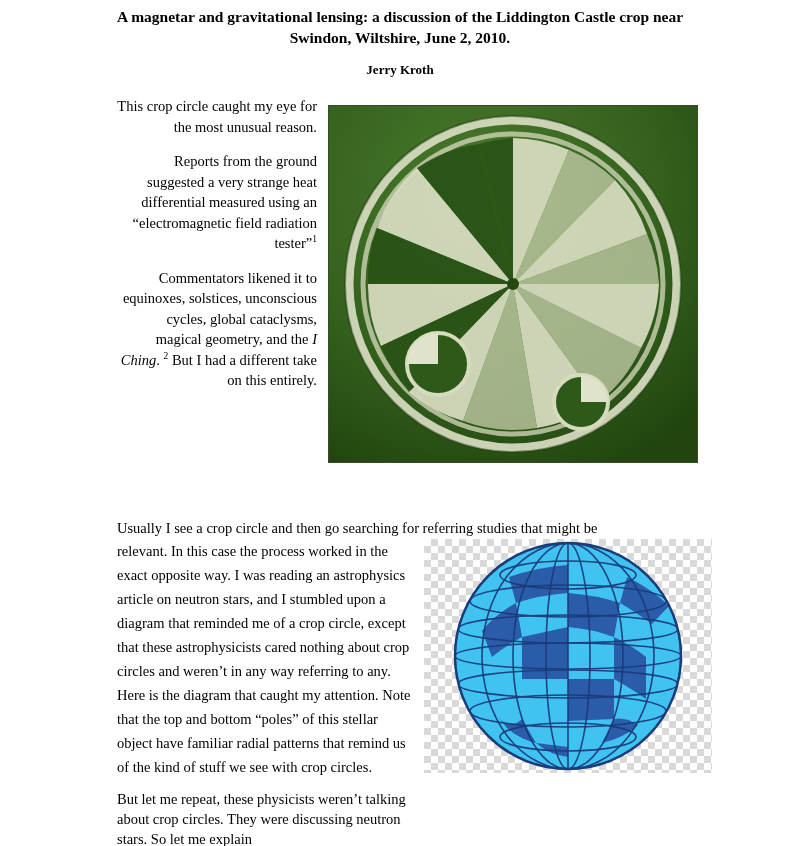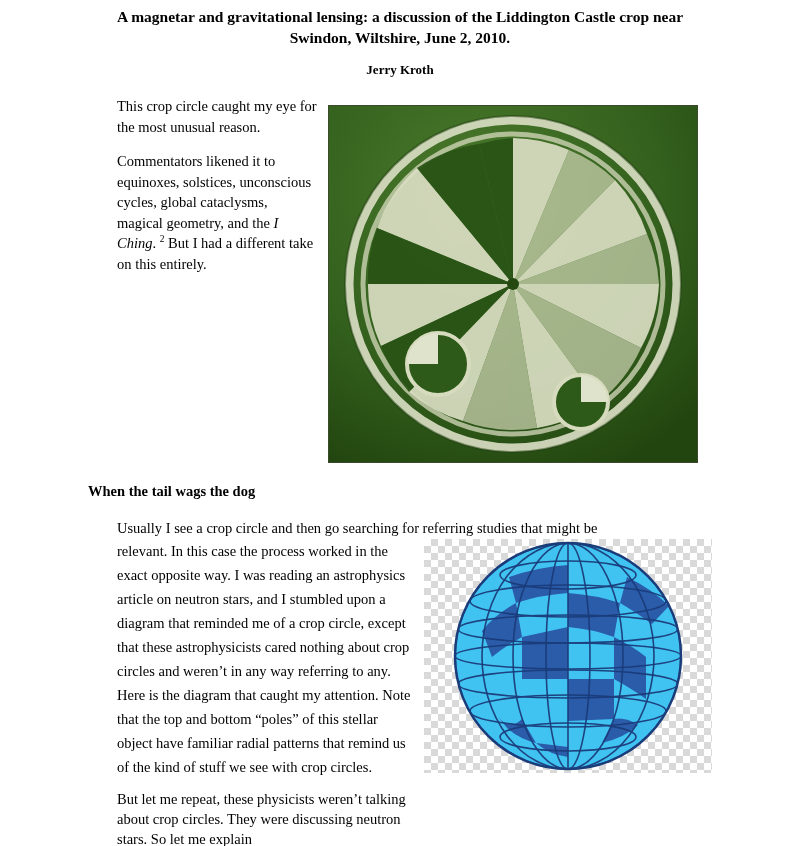--- a/index.html
+++ b/index.html
@@ -39,20 +39,21 @@
     font-weight: bold;
     font-size: 13px;
   }
   .col-text {
     position: absolute;
     left: 117px;
     top: 96px;
     width: 200px;
     font-size: 14.5px;
     line-height: 20.5px;
+    text-align: right;
   }
   .col-text p {
     margin: 0 0 14px 0;
   }
   .col-text p:last-child { margin-bottom: 0; }
   .ital { font-style: italic; }
   sup { font-size: 9.5px; vertical-align: super; line-height: 0; }
 
   .crop-figure {
     position: absolute;
@@ -133,20 +134,21 @@
 <body>
 
 <div class="page">
 
   <div class="title">A magnetar and gravitational lensing:  a discussion of the Liddington Castle crop near Swindon, Wiltshire, June 2, 2010.</div>
 
   <div class="author">Jerry Kroth</div>
 
   <div class="col-text">
     <p>This crop circle caught my eye for the most unusual reason.</p>
+    <p><span>Reports from the ground suggested a very strange heat differential measured using an “electromagnetic field radiation tester”</span><sup>1</sup></p>
     <p><span>Commentators likened it to equinoxes, solstices, unconscious cycles,  global cataclysms, magical geometry, and the </span><span class="ital">I Ching</span><span>. </span><sup>2</sup> <span>But I had a different take on this entirely.</span></p>
   </div>
 
   <div class="crop-figure">
     <div class="crop-inner"></div>
     <svg class="crop-svg" width="368" height="356" viewBox="0 0 368 356">
       <defs>
         <clipPath id="bigcirc">
             <circle cx="184" cy="178" r="168"></circle>
           </clipPath>
@@ -191,21 +193,20 @@
         <circle cx="252" cy="296" r="27" fill="#2d5a19"></circle>
         <circle cx="252" cy="296" r="27" fill="none" stroke="#d6dbbe" stroke-width="4"></circle>
         <path d="M252,296 m0,-27 a27,27 0 0,1 27,27 L252,296 Z" fill="#dfe3cb"></path>
 
         <circle cx="184" cy="178" r="6" fill="#24480f"></circle>
       </g>
       <circle cx="184" cy="178" r="168" fill="none" stroke="#1f3d10" stroke-width="2" opacity="0.5"></circle>
     </svg>
   </div>
 
-  <div class="section-head">When the tail wags the dog</div>
 
   <div class="body-wide">Usually I see a crop circle and then go searching for referring studies that might be</div>
 
   <div class="body-narrow">relevant. In this case the process worked in the exact opposite way. I was reading an astrophysics article on neutron stars, and I stumbled upon a diagram that reminded me of a crop circle, except that these astrophysicists cared nothing about crop circles and weren’t in any way referring to any.  Here is the diagram that caught my attention.  Note that the top and bottom “poles” of this stellar object have familiar radial patterns that remind us of the kind of stuff we see with crop circles.</div>
 
   <div class="sphere-figure">
     <svg class="sphere-svg" width="288" height="234" viewBox="0 0 288 234">
       <defs>
         <clipPath id="sph">
             <circle cx="144" cy="117" r="113"></circle>

